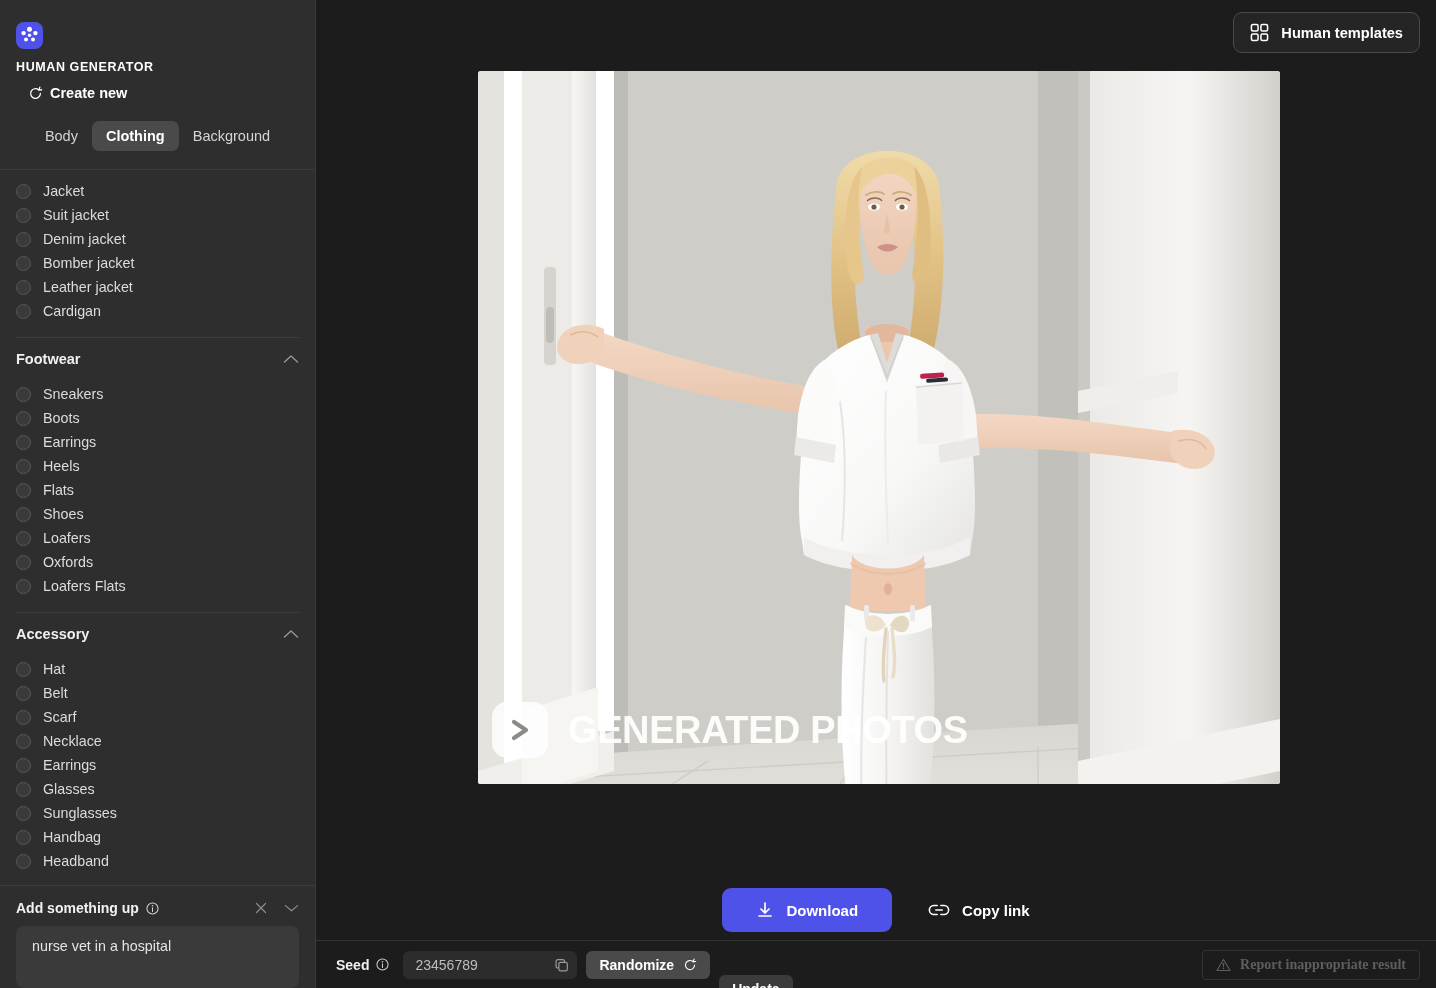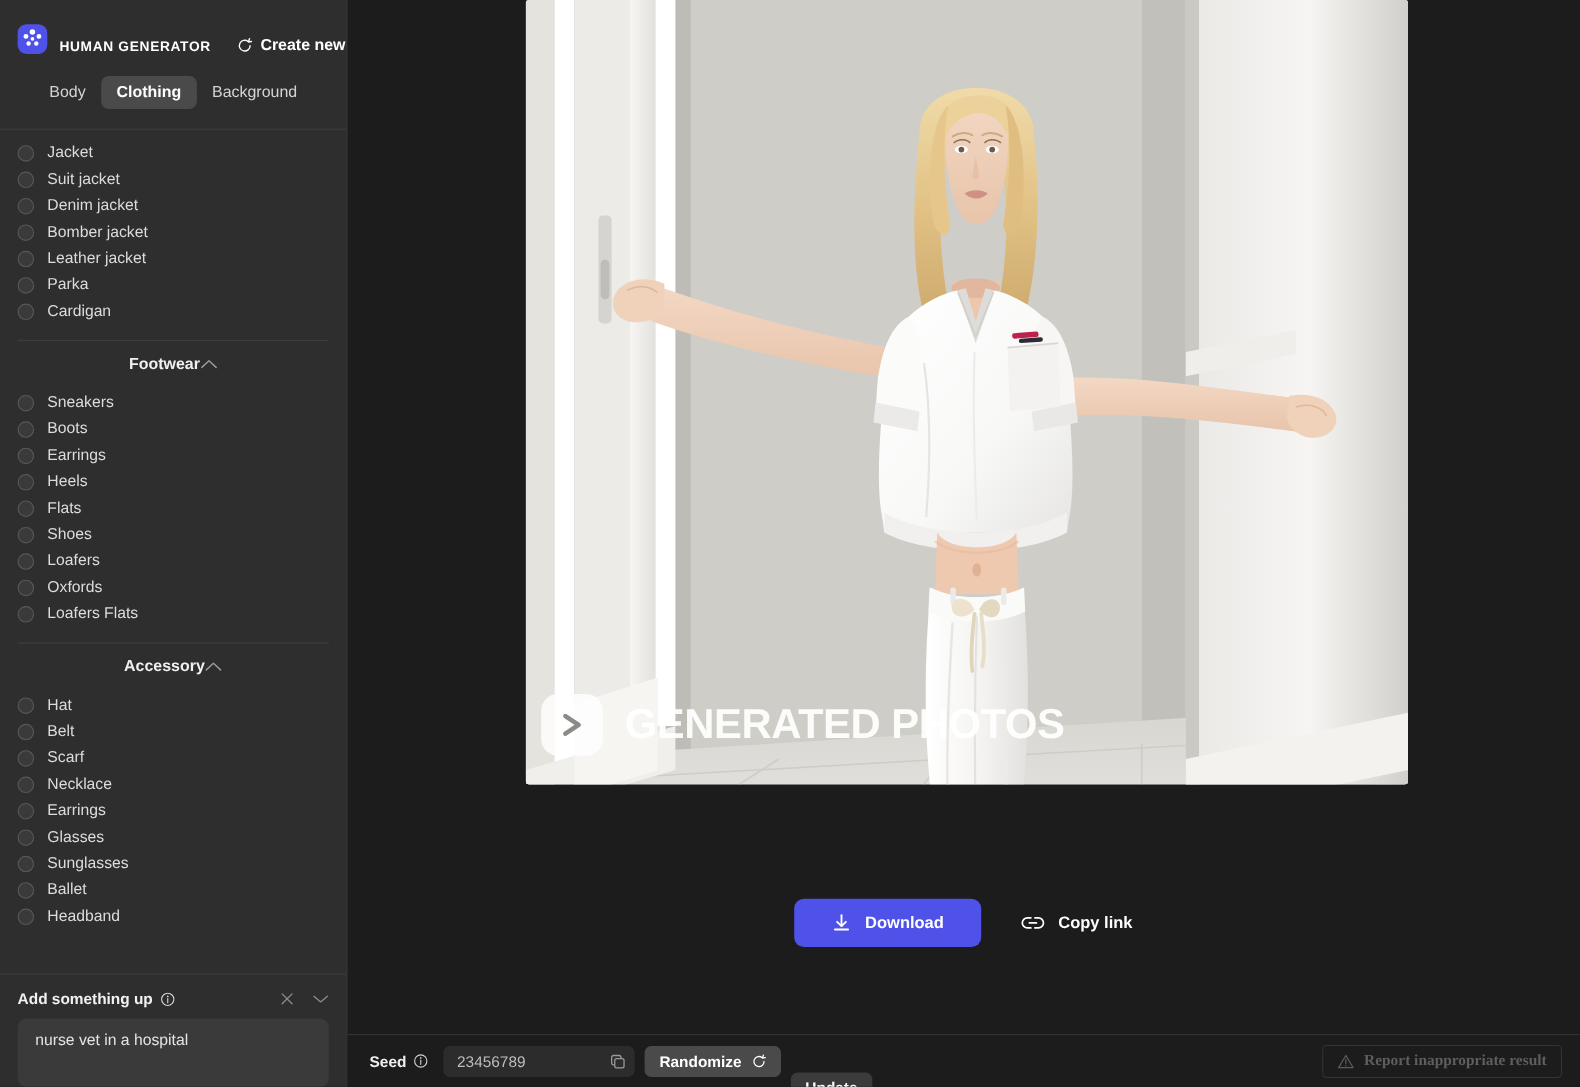--- a/index.html
+++ b/index.html
@@ -17,21 +17,21 @@
   
   #sidebar {
     width: 316px; height: 988px;
     background: #2e2e2e;
     border-right: 1px solid #3a3a3a;
     display: flex; flex-direction: column;
     position: relative;
     flex: 0 0 316px;
   }
   .sb-head { padding: 22px 16px 0 16px; }
-  .brand-row { display: flex; align-items: flex-end; gap: 11px; }
+  .brand-row { display: flex; align-items: flex-start; gap: 11px; flex-direction: column; }
   .logo {
     width: 27px; height: 27px; border-radius: 8px;
     background: #4f52e8; position: relative; flex: 0 0 27px;
   }
   .logo svg { position: absolute; left: 0; top: 0; }
   .brand-name {
     font-size: 12.5px; font-weight: bold; letter-spacing: .6px;
     color: #fff; white-space: nowrap;
   }
   .create-new {
@@ -63,21 +63,21 @@
     height: 24px; margin-bottom: 0px; cursor: pointer;
   }
   .radio {
     width: 15px; height: 15px; border-radius: 50%;
     background: #3a3a3a; border: 1px solid #585858;
     flex: 0 0 15px;
   }
   .opt-label { font-size: 14.3px; color: #dcdcdc; white-space: nowrap; }
   .group-sep { height: 1px; background: #3e3e3e; margin: 14px 0 0 0; }
   .group-head {
-    display: flex; align-items: center; justify-content: center;
+    display: flex; align-items: center; justify-content: space-between;
     height: 42px; cursor: pointer;
   }
   .group-title { font-size: 14.5px; font-weight: bold; color: #f0f0f0; }
   .chev { color: #9a9a9a; display: flex; align-items: center; }
   .grp-items { padding-top: 2px; }
   .grp-items .opt-row { height: 24px; }
 
   
   #prompt-panel {
     flex: 0 0 auto; border-top: 1px solid #3c3c3c;
@@ -267,24 +267,20 @@
         <div class="opt-row">
           <span class="radio"></span>
           <span class="opt-label">Bomber jacket</span>
         </div>
         <div class="opt-row">
           <span class="radio"></span>
           <span class="opt-label">Leather jacket</span>
         </div>
         <div class="opt-row">
           <span class="radio"></span>
-          <span class="opt-label">Parka</span>
-        </div>
-        <div class="opt-row">
-          <span class="radio"></span>
           <span class="opt-label">Cardigan</span>
         </div>
       </div>
 
       <div class="group-sep"></div>
 
       <div>
         <div class="group-head">
           <span class="group-title">Footwear</span>
           <span class="chev">
@@ -368,21 +364,21 @@
           <div class="opt-row">
             <span class="radio"></span>
             <span class="opt-label">Glasses</span>
           </div>
           <div class="opt-row">
             <span class="radio"></span>
             <span class="opt-label">Sunglasses</span>
           </div>
           <div class="opt-row">
             <span class="radio"></span>
-            <span class="opt-label">Ballet</span>
+            <span class="opt-label">Handbag</span>
           </div>
           <div class="opt-row">
             <span class="radio"></span>
             <span class="opt-label">Headband</span>
           </div>
         </div>
       </div>
     </div>
 
     <div id="prompt-panel">
@@ -409,20 +405,33 @@
             </svg>
           </span>
         </div>
       </div>
       <div class="prompt-box">nurse vet in a hospital</div>
     </div>
   </aside>
 
   <section id="main">
 
+    <div id="topbar">
+      <div class="templates-btn">
+        <span style="display:flex;">
+          <svg width="19" height="19" viewBox="0 0 20 20" fill="none" aria-hidden="true">
+            <rect x="1.5" y="1.5" width="7" height="7" rx="1.6" stroke="#ffffff" stroke-width="1.6"></rect>
+            <rect x="11.5" y="1.5" width="7" height="7" rx="1.6" stroke="#ffffff" stroke-width="1.6"></rect>
+            <rect x="1.5" y="11.5" width="7" height="7" rx="1.6" stroke="#ffffff" stroke-width="1.6"></rect>
+            <rect x="11.5" y="11.5" width="7" height="7" rx="1.6" stroke="#ffffff" stroke-width="1.6"></rect>
+          </svg>
+        </span>
+        <span class="tb-label">Human templates</span>
+      </div>
+    </div>
 
     <div id="stage">
 
       <div id="gen-image" aria-label="Generated photo of a blonde woman in white nurse scrubs standing in a bright white hospital corridor, arms outstretched touching the walls">
         <svg class="ph-scene" viewBox="0 0 802 799" preserveAspectRatio="xMidYMid slice" aria-hidden="true">
           <defs>
             <linearGradient id="wallBack" x1="0" y1="0" x2="1" y2="0">
               <stop offset="0" stop-color="#b7b5b0"></stop>
               <stop offset="0.45" stop-color="#c9c7c1"></stop>
               <stop offset="1" stop-color="#d5d3cd"></stop>

